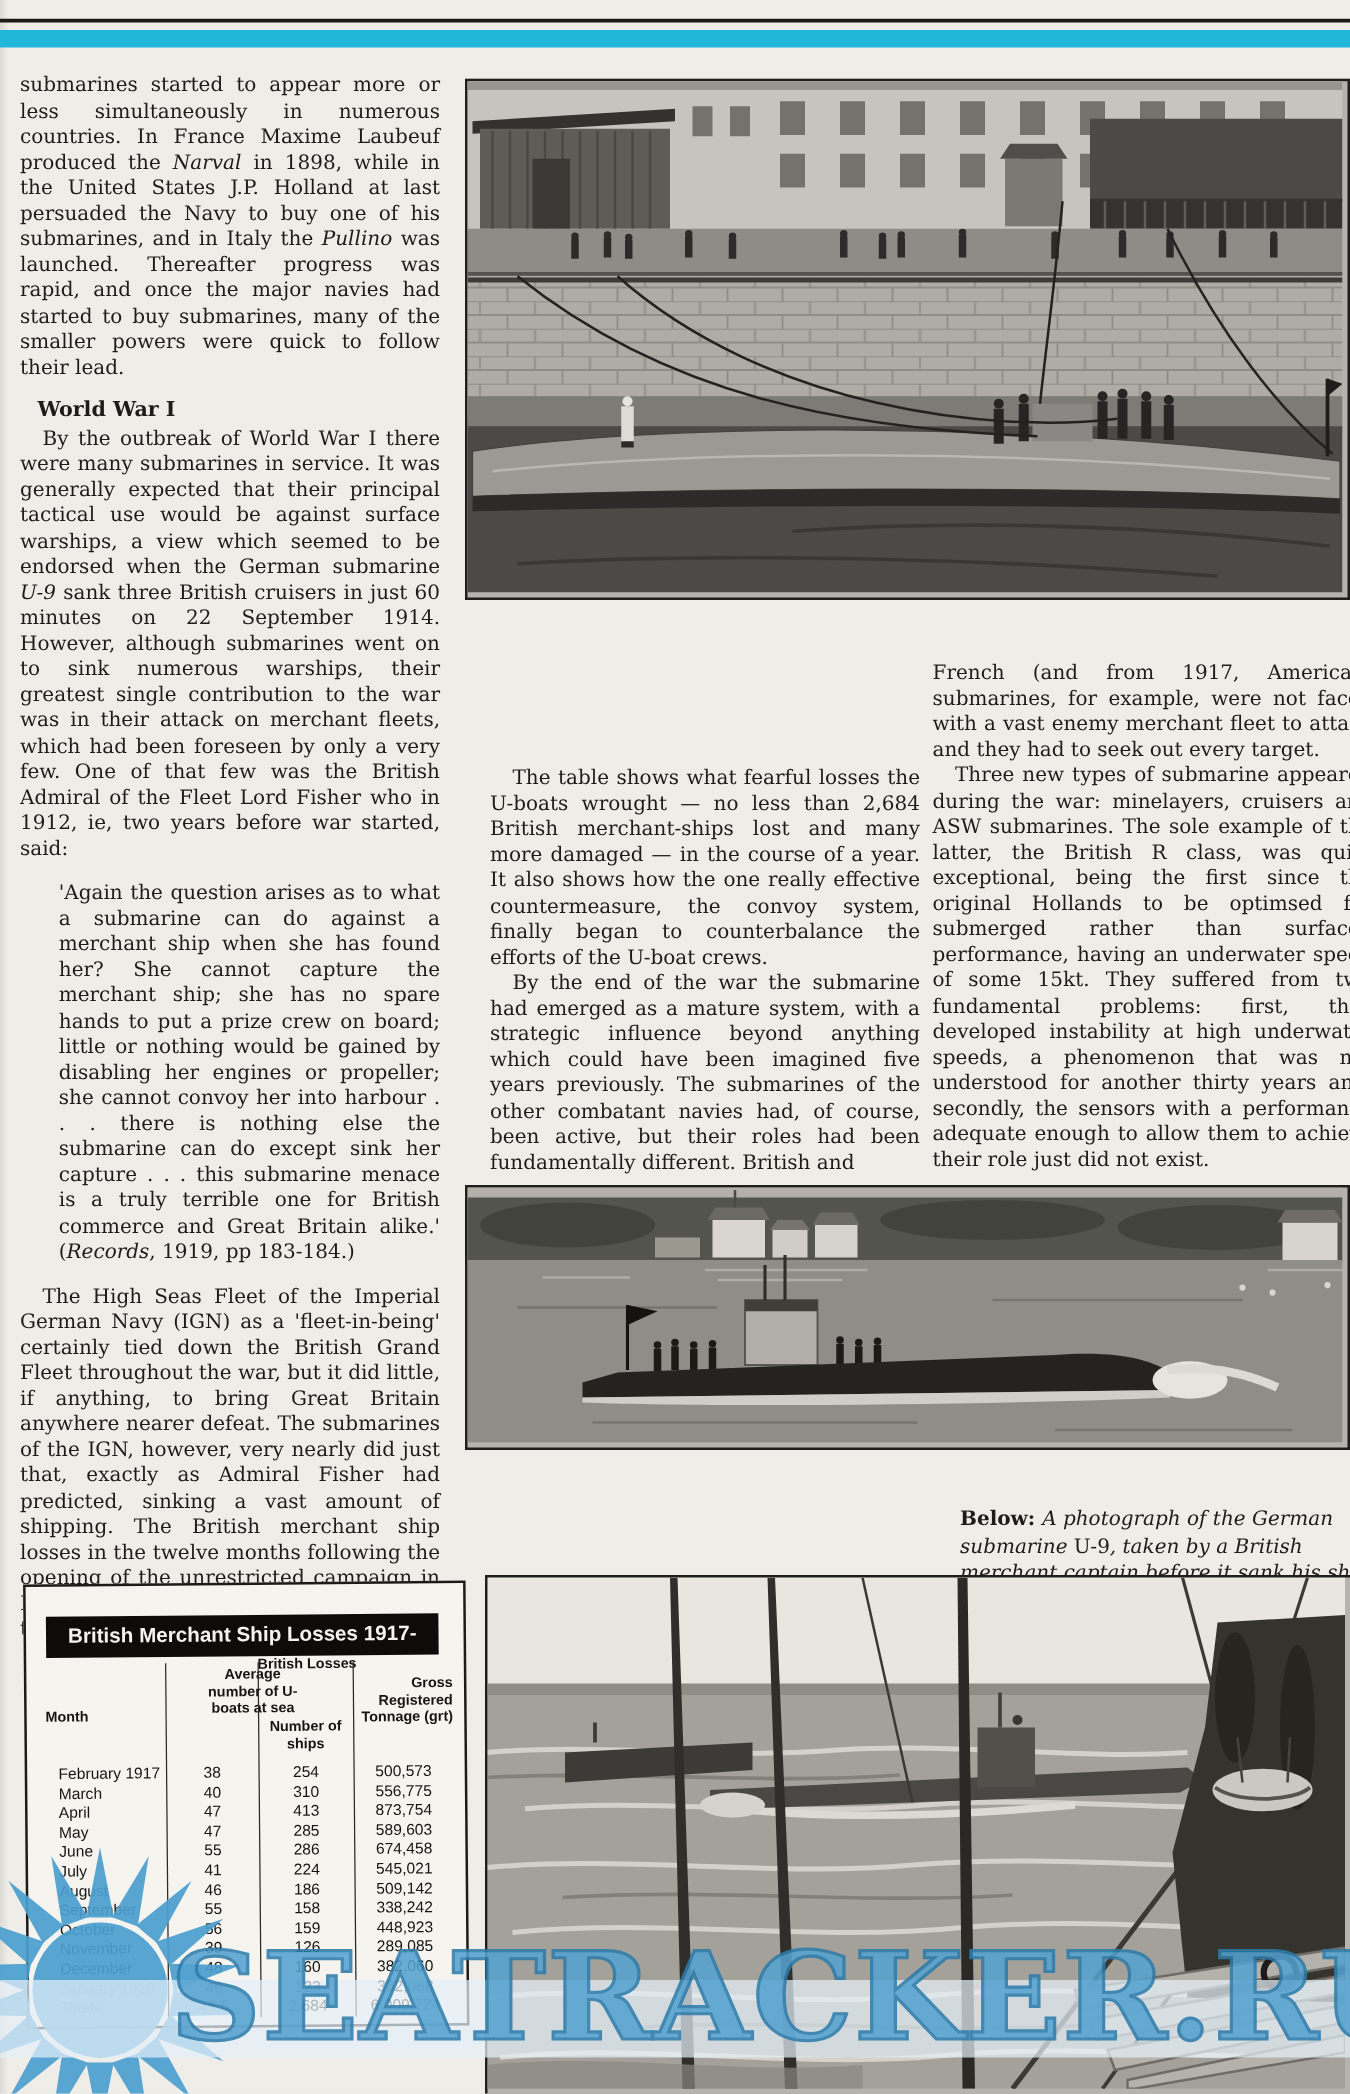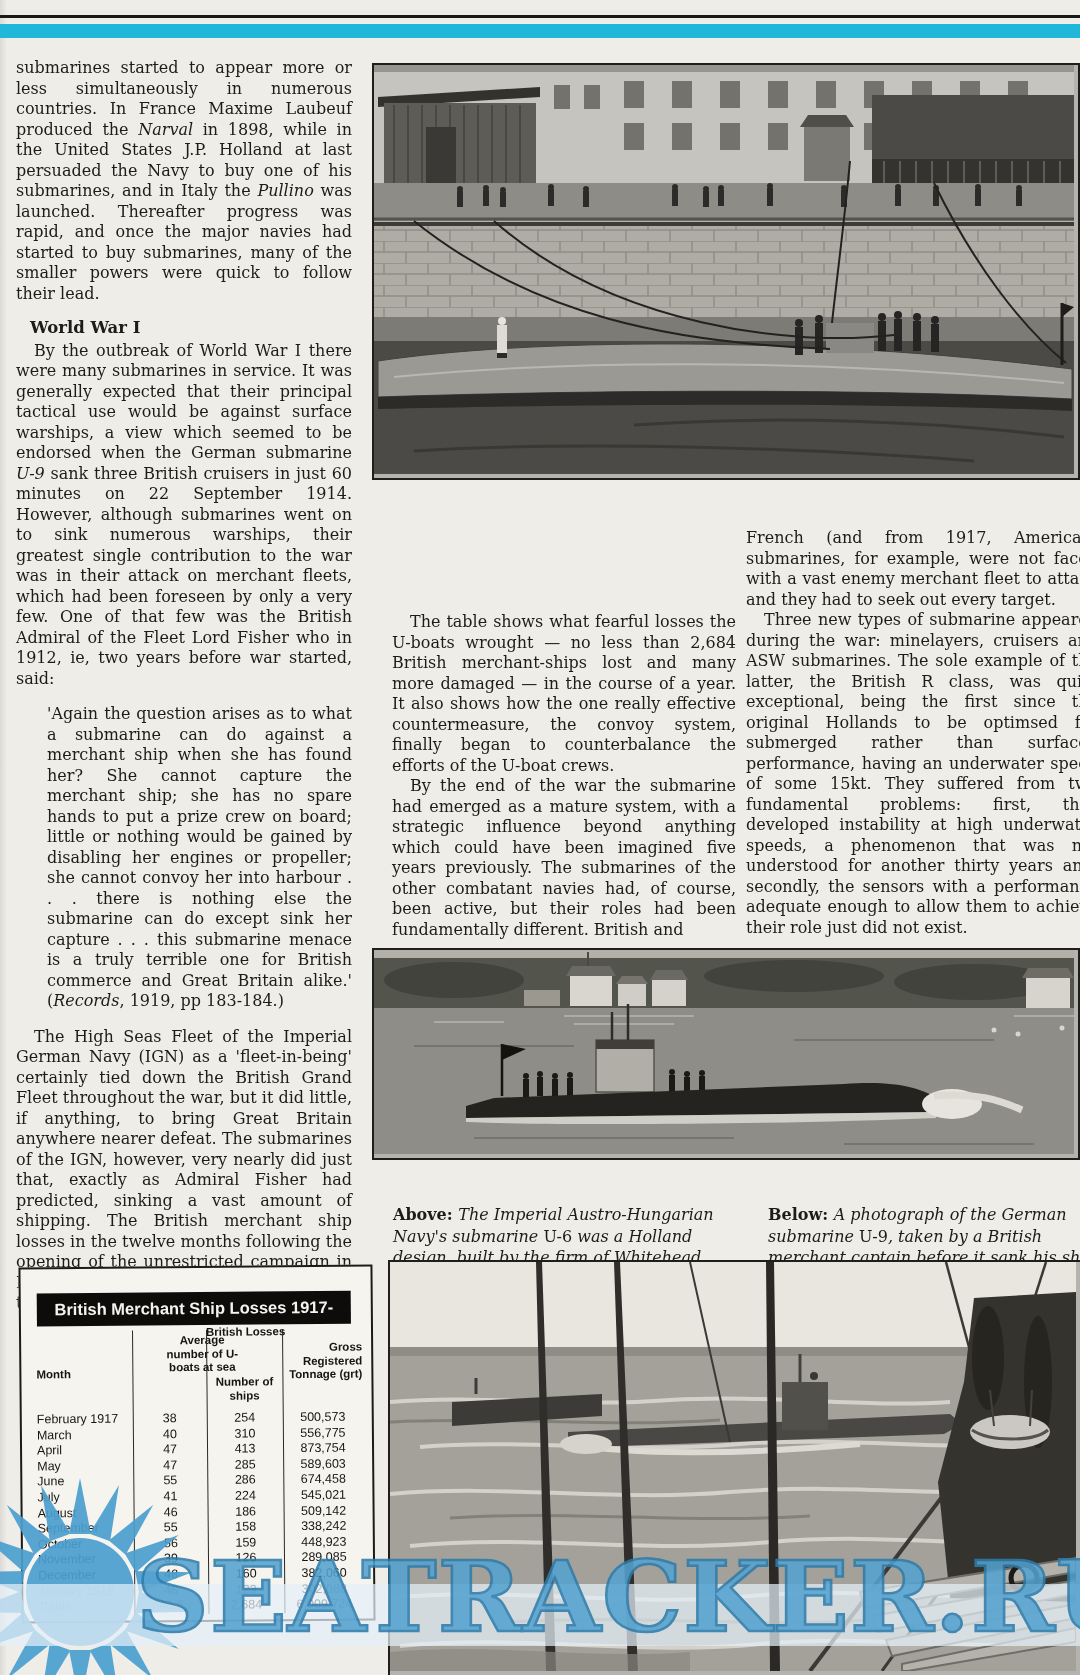--- a/index.html
+++ b/index.html
@@ -42,21 +42,21 @@
   .t-head{position:absolute;left:0;top:64px;width:100%;font-size:11.5px;font-weight:bold;line-height:13.5px;}
   .h-month{position:absolute;left:15px;top:2px;margin-top:33px;}
   .h-avg{position:absolute;left:113px;top:2px;width:72px;text-align:center;padding-left:32px;}
   .h-bl{position:absolute;left:185px;top:-6px;width:155px;}
   .h-num{position:absolute;left:187px;top:10px;width:72px;text-align:center;margin-top:34px;}
   .h-grt{position:absolute;left:259px;top:10px;width:82px;text-align:right;}
   .v-rule{position:absolute;top:62px;width:1px;height:284px;background:#2a2927;}
   .vr1{left:111px;} .vr2{left:185px;} .vr3{left:261px;}
   .t-rows{position:absolute;left:0;top:143px;width:100%;font-size:12.5px;}
   .t-row{display:grid;grid-template-columns:111px 74px 76px 80px;height:15.6px;line-height:15.6px;}
-  .c-month{padding-left:15px;text-align:left;}
+  .c-month{padding-left:25px;text-align:left;}
   .c-avg,.c-ships,.c-grt{text-align:center;}
   .t-totals{position:absolute;left:0;top:330px;width:100%;font-size:12.5px;}
   
   .wm-band{position:absolute;left:0;top:1584px;width:100%;height:62px;
       background:rgba(228,240,248,0.72);z-index:6;}
   .wm-sun{position:absolute;left:-40px;top:1472px;width:240px;height:240px;z-index:5;opacity:0.92;}
   .wm-text{position:absolute;left:136px;top:1549px;z-index:7;
       font-family:"DejaVu Serif",serif;font-weight:bold;font-size:97px;line-height:1;
       color:#54a2d0;-webkit-text-stroke:2.5px #2d7cab;opacity:0.87;
       transform:scaleX(1.04);transform-origin:left top;letter-spacing:1px;white-space:nowrap;}
@@ -290,21 +290,20 @@
         <circle cx="328" cy="123" r="3"></circle>
           <rect x="325" y="126" width="6" height="18"></rect>
       </g>
       <path d="M92,156 L120,148 L470,134 C520,130 548,138 562,148 L562,162 L92,168 Z" fill="#24231f"></path>
       <path d="M92,168 L562,162 L562,168 C420,174 200,176 92,172 Z" fill="#dcdad2" opacity="0.85"></path>
       <ellipse cx="578" cy="154" rx="30" ry="15" fill="#e6e4dd"></ellipse>
       <path d="M560,146 C600,142 626,150 648,160" stroke="#dcdad2" stroke-width="7" fill="none"></path>
     </svg>
   </div>
 
-  <p class="caption cap-mid"><span class="b">Above: </span><span class="i">The Imperial Austro-Hungarian Navy's submarine </span><span>U-6</span><span class="i"> was a Holland design, built by the firm of Whitehead.</span></p>
   <p class="caption cap-bot"><span class="b">Below: </span><span class="i">A photograph of the German submarine </span><span>U-9</span><span class="i">, taken by a British merchant captain before it sank his ship</span></p>
 
   <div class="photo" id="photo-bot">
     <svg width="686" height="409" viewBox="0 0 686 409">
       <rect x="0" y="0" width="686" height="85" fill="#e8e6df"></rect>
       <rect x="0" y="85" width="686" height="324" fill="#a3a19a"></rect>
       <rect x="0" y="85" width="686" height="9" fill="#8f8d86"></rect>
       <g stroke="#d9d7cf" stroke-width="4" fill="none" opacity="0.9">
         <path d="M0,140 C90,132 180,146 280,138 C380,132 470,146 560,140"></path>
         <path d="M30,185 C130,176 240,192 350,182 C460,174 560,190 686,182"></path>

